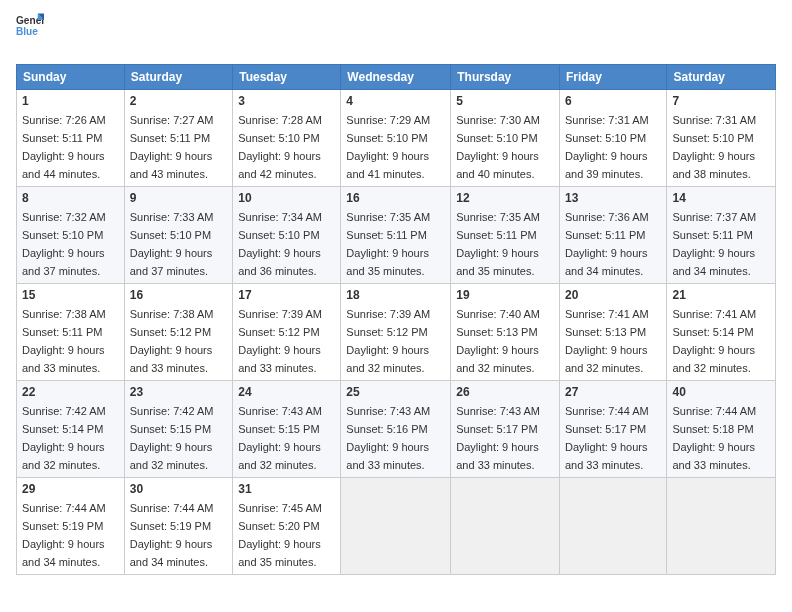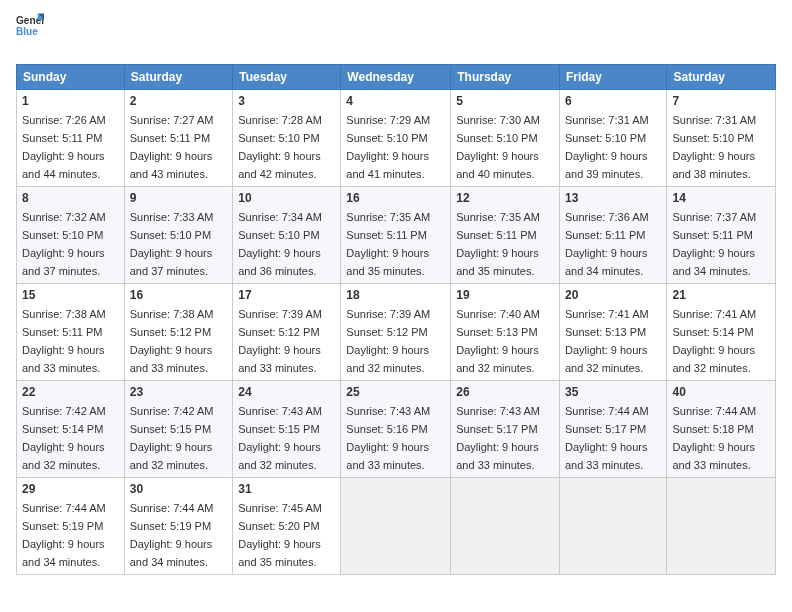--- a/index.html
+++ b/index.html
@@ -224,21 +224,21 @@
         </td>
           <td>
           <span class="day-num">25</span>
           <span class="day-info">Sunrise: 7:43 AM<br>Sunset: 5:16 PM<br>Daylight: 9 hours and 33 minutes.</span>
         </td>
           <td>
           <span class="day-num">26</span>
           <span class="day-info">Sunrise: 7:43 AM<br>Sunset: 5:17 PM<br>Daylight: 9 hours and 33 minutes.</span>
         </td>
           <td>
-          <span class="day-num">35</span>
+          <span class="day-num">27</span>
           <span class="day-info">Sunrise: 7:44 AM<br>Sunset: 5:17 PM<br>Daylight: 9 hours and 33 minutes.</span>
         </td>
           <td>
           <span class="day-num">40</span>
           <span class="day-info">Sunrise: 7:44 AM<br>Sunset: 5:18 PM<br>Daylight: 9 hours and 33 minutes.</span>
         </td>
         </tr>
         <tr class="last-row">
           <td>
           <span class="day-num">29</span>

